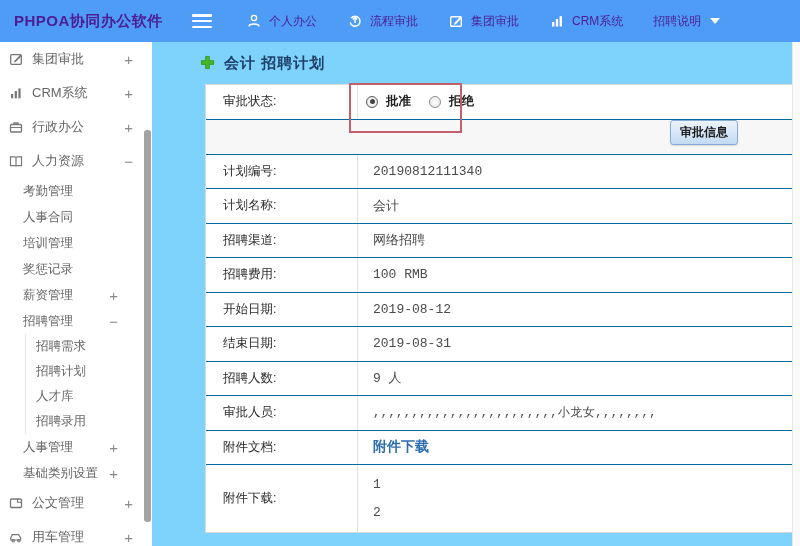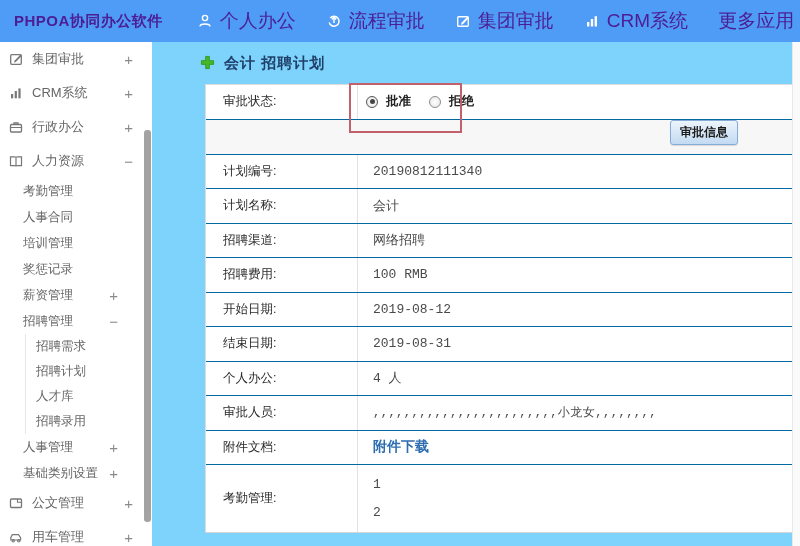--- a/index.html
+++ b/index.html
@@ -6,21 +6,21 @@
   body{
     width:800px;height:546px;overflow:hidden;position:relative;
     font-family:"Liberation Sans","DejaVu Sans",sans-serif;
     background:#f0f0f0;font-size:13px;color:#333;
   }
   
   .topbar{position:absolute;left:0;top:0;width:800px;height:42px;background:#4f9cf6;display:flex;align-items:center;color:#4c1d95;}
   .brand{margin-left:14px;width:178px;font-size:15px;font-weight:bold;letter-spacing:.5px;white-space:nowrap;}
   .hamburger{width:20px;height:14px;margin-right:34px;display:flex;flex-direction:column;justify-content:space-between;cursor:pointer;}
   .hamburger span{display:block;height:2.5px;background:#fff;border-radius:1px;}
-  .nav-item{display:flex;align-items:center;gap:7px;margin-right:30px;font-size:19px;cursor:pointer;white-space:nowrap;}
+  .nav-item{display:flex;align-items:center;gap:7px;margin-right:30px;font-size:12px;cursor:pointer;white-space:nowrap;}
   .nav-item svg{display:block;}
   .caret-down{width:0;height:0;border-left:5px solid transparent;border-right:5px solid transparent;border-top:6px solid #fff;margin-left:2px;}
   
   .sidebar{position:absolute;left:0;top:42px;width:152px;height:504px;background:#fff;overflow:hidden;}
   .side-scrollbar{position:absolute;left:144px;top:88px;width:7px;height:392px;background:#a3a3a3;border-radius:3px;}
   .s-item{display:flex;align-items:center;color:#666;cursor:pointer;}
   .s0{height:34px;padding-left:8px;font-size:13px;}
   .s0 .s-icon{width:16px;height:16px;margin-right:8px;flex:0 0 16px;}
   .s1{height:26px;padding-left:23px;font-size:12.5px;}
   .s2{height:25px;padding-left:10px;font-size:12.5px;}
@@ -99,21 +99,21 @@
       <svg width="16" height="16" viewBox="0 0 16 16">
           <rect x="3" y="9" width="2.4" height="4.5" fill="#fff"></rect>
           <rect x="6.8" y="6" width="2.4" height="7.5" fill="#fff"></rect>
           <rect x="10.6" y="3.2" width="2.4" height="10.3" fill="#fff"></rect>
         </svg>
     </span>
     <span>CRM系统</span>
   </div>
 
   <div class="nav-item">
-    <span>更多应用</span>
+    <span>招聘说明</span>
     <span class="caret-down"></span>
   </div>
 </div>
 
 <div class="sidebar">
 
   <div class="s-item s0">
     <span class="s-icon">
       <svg width="16" height="16" viewBox="0 0 16 16">
           <rect x="2.7" y="3.7" width="10.6" height="9.6" rx="1" fill="none" stroke="#777" stroke-width="1.3"></rect>
@@ -285,38 +285,38 @@
       <div class="lbl">开始日期:</div>
       <div class="val">2019-08-12</div>
     </div>
 
     <div class="frow">
       <div class="lbl">结束日期:</div>
       <div class="val">2019-08-31</div>
     </div>
 
     <div class="frow">
-      <div class="lbl">个人办公:</div>
-      <div class="val">4 人</div>
+      <div class="lbl">招聘人数:</div>
+      <div class="val">9 人</div>
     </div>
 
     <div class="frow">
       <div class="lbl">审批人员:</div>
       <div class="val commas">,,,,,,,,,,,,,,,,,,,,,,,,小龙女,,,,,,,,</div>
     </div>
 
     <div class="frow">
       <div class="lbl">附件文档:</div>
       <div class="val">
           <span class="link">附件下载</span>
         </div>
     </div>
 
     <div class="frow tall">
-      <div class="lbl">考勤管理:</div>
+      <div class="lbl">附件下载:</div>
       <div class="val lines">
         <span>1</span>
         <span>2</span>
       </div>
     </div>
 
   </div>
 
   <div class="annotation-box"></div>
 </div>

